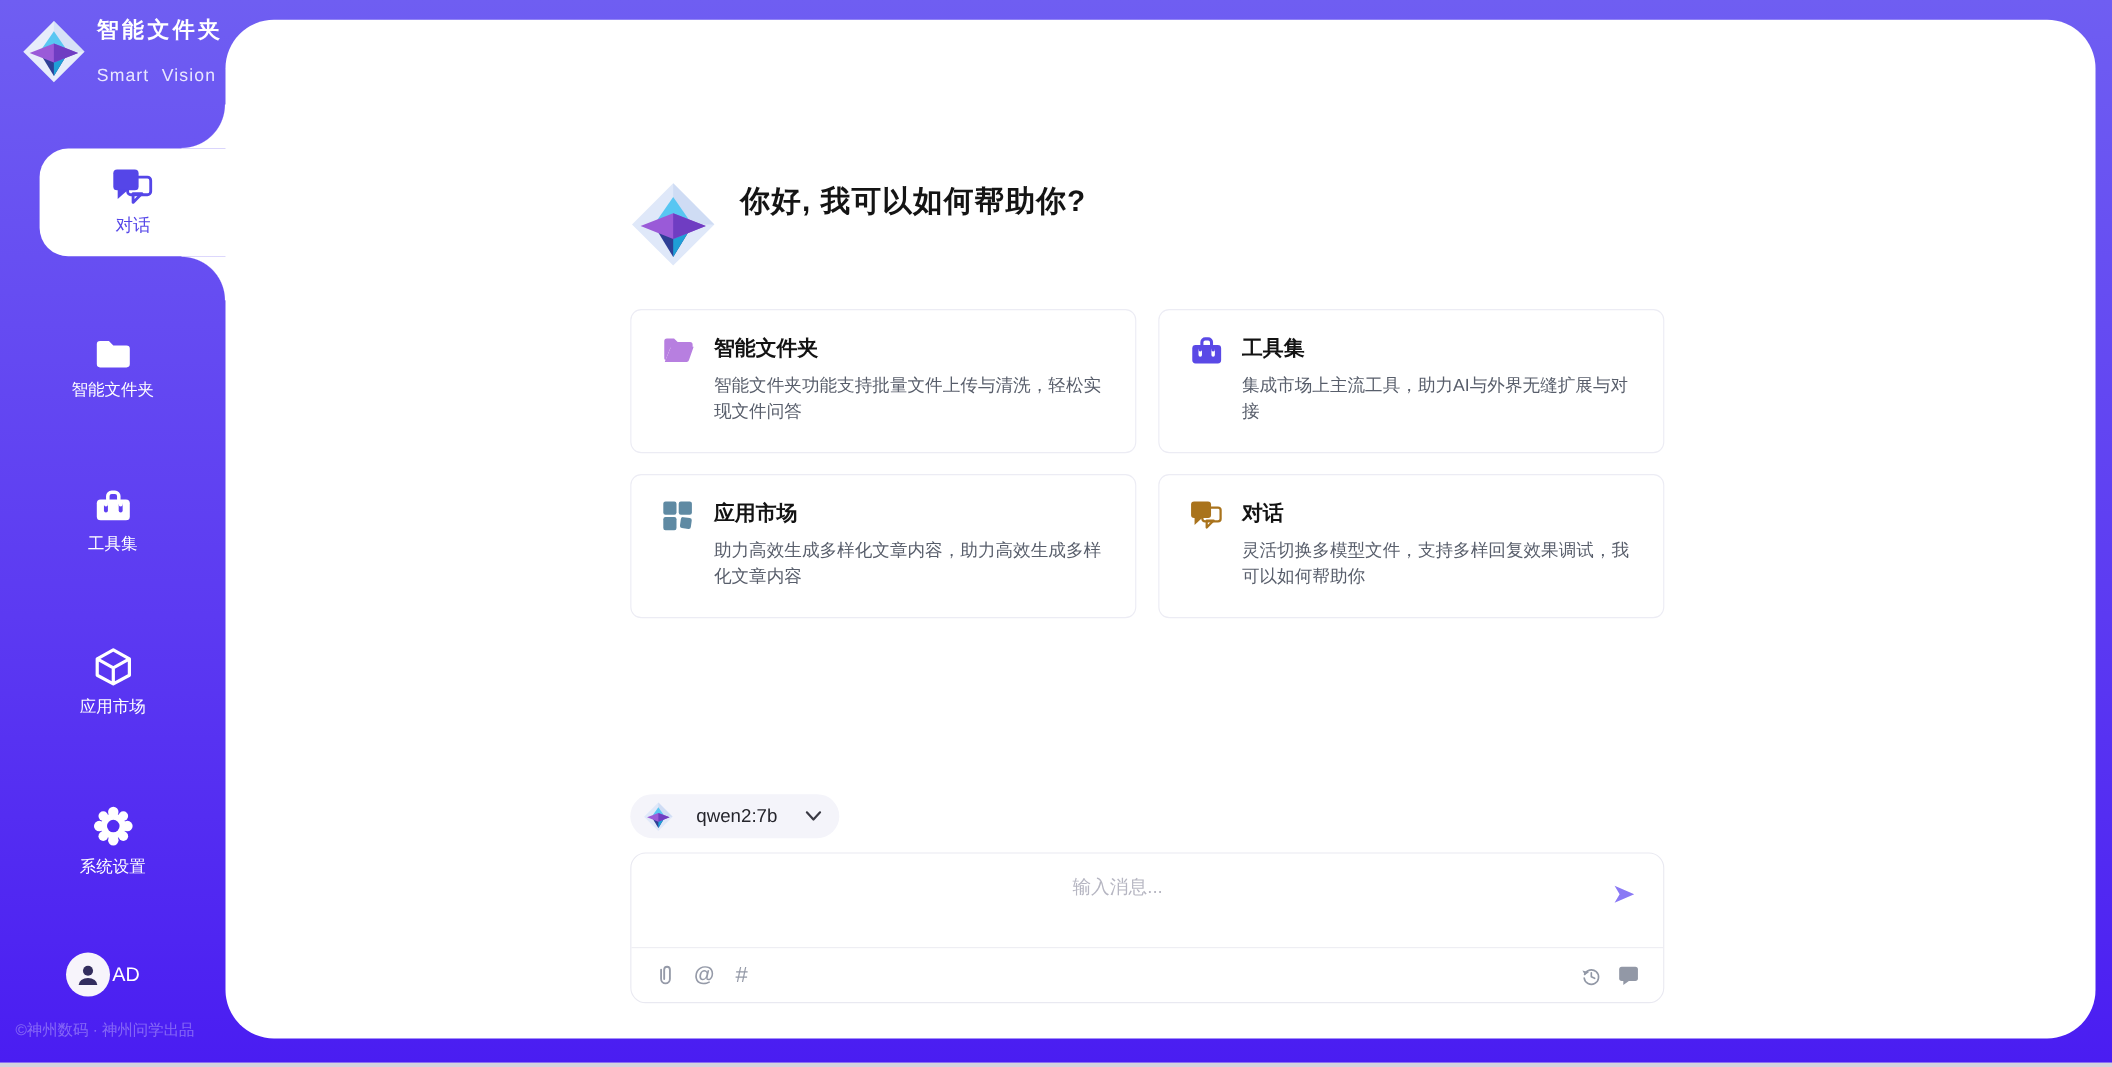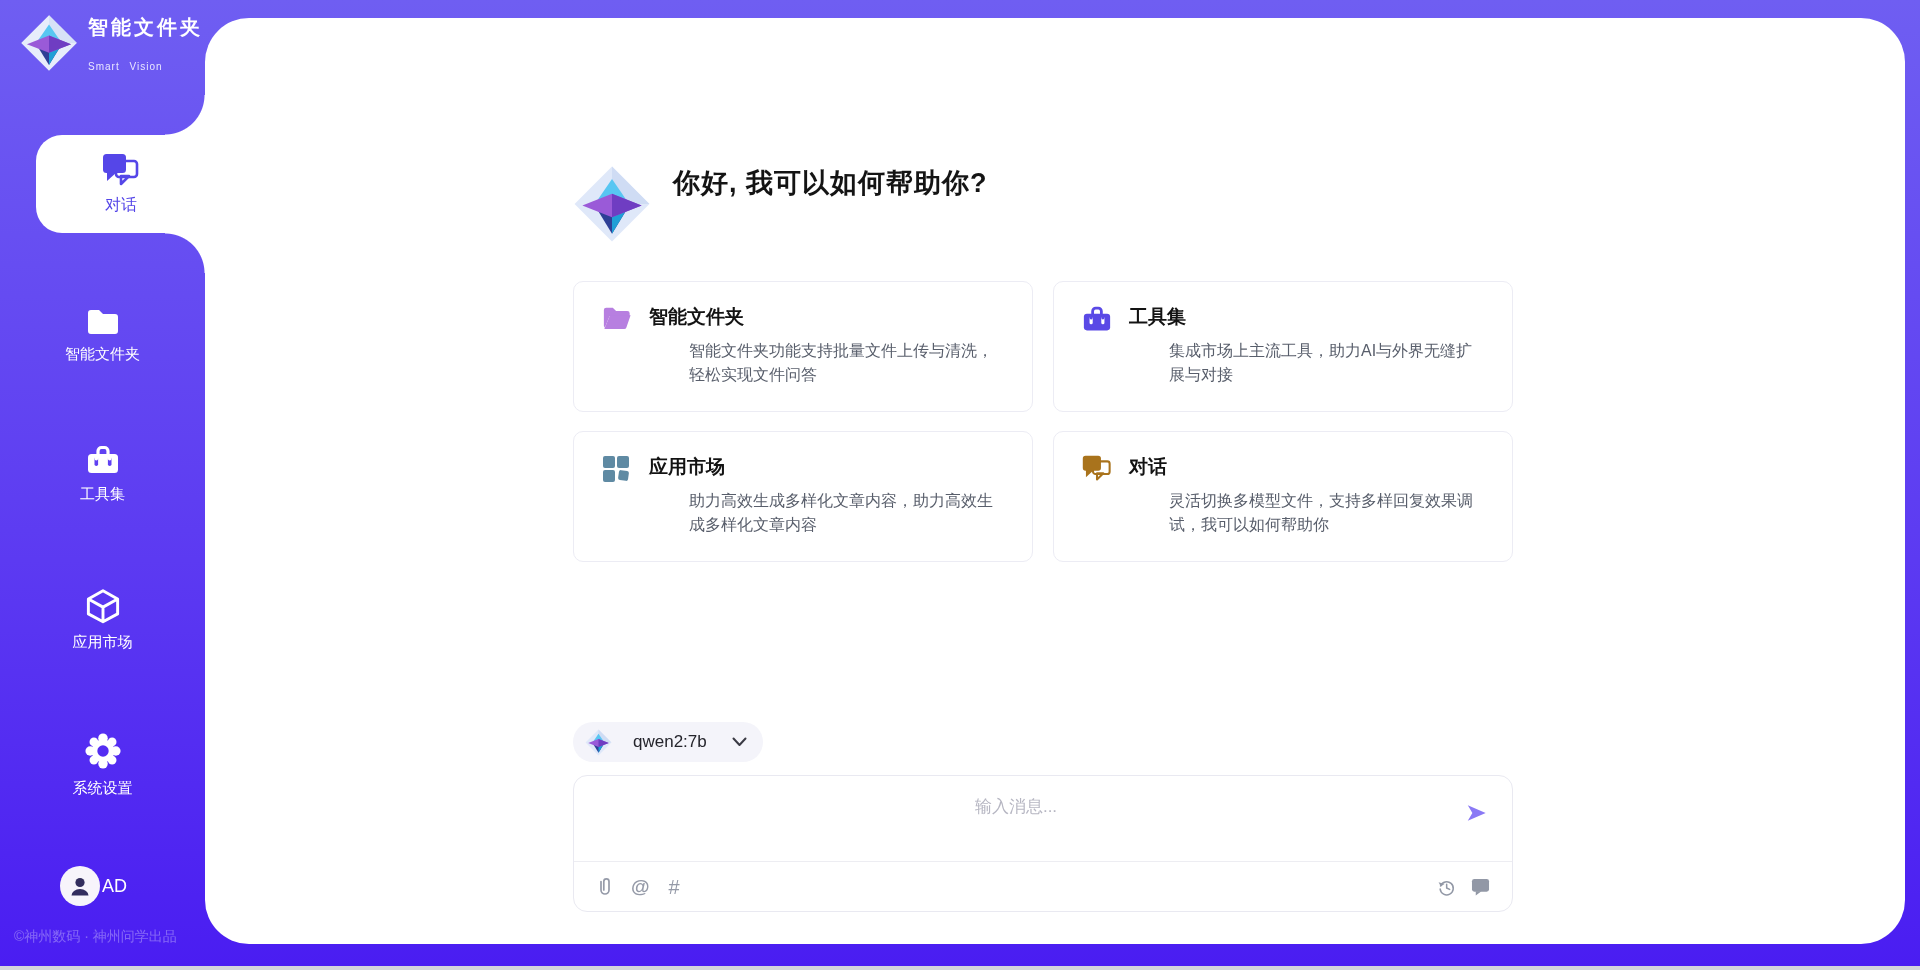--- a/index.html
+++ b/index.html
@@ -11,21 +11,21 @@
   
   .main-panel { position:absolute; left:205px; top:18px; right:15px; bottom:22px;
                 background:#fff; border-radius:44px; overflow:hidden; }
 
   
   .sidebar { position:absolute; left:0; top:0; width:205px; height:100%; }
 
   .brand { position:absolute; left:20px; top:14px; display:flex; align-items:center; gap:10px; }
   .brand-logo { width:58px; height:58px; }
   .brand-name { color:#fff; font-size:20px; font-weight:bold; letter-spacing:3px; }
-  .brand-sub { color:#e9e7ff; font-size:10px; letter-spacing:1px; word-spacing:6px; margin-top:20px; }
+  .brand-sub { color:#e9e7ff; font-size:16px; letter-spacing:1px; word-spacing:6px; margin-top:20px; }
 
   .nav-tab { position:absolute; left:36px; top:135px; width:170px; height:98px;
              background:#fff; border-radius:26px 0 0 26px;
              display:flex; flex-direction:column; align-items:center; justify-content:center;
              gap:8px; color:#5546e8; cursor:pointer; }
   .notch { position:absolute; left:165px; width:41px; height:40px; }
   .notch-top { top:95px;  background:radial-gradient(circle 40px at 0 0,    rgba(0,0,0,0) 39px, #fff 40px); }
   .notch-bot { top:233px; background:radial-gradient(circle 40px at 0 100%, rgba(0,0,0,0) 39px, #fff 40px); }
   .nav-tab .nav-label { font-size:16px; }
 
@@ -46,21 +46,21 @@
 
   .greeting { margin-top:147px; display:flex; align-items:flex-start; gap:22px; }
   .greeting-logo { width:78px; height:78px; }
   .greeting-title { font-size:27px; font-weight:bold; color:#141414; letter-spacing:1px; }
 
   .cards { margin-top:38px; display:grid; grid-template-columns:460px 460px; gap:19px 20px; }
   .card { width:460px; height:131px; background:#fff; border:1px solid #ececf4; border-radius:10px;
           padding:22px 26px 0 28px; display:flex; gap:15px; cursor:pointer; }
   .card-icon { width:32px; flex:0 0 32px; padding-top:1px; }
   .card-title { font-size:19px; font-weight:bold; color:#131313; }
-  .card-desc { margin-top:9px; font-size:16px; color:#585e6b; line-height:1.5;margin-left:40px; }
+  .card-desc { margin-top:9px; font-size:16px; color:#585e6b; line-height:1.5; }
 
   .model-row { margin-top:160px; }
   .model-pill { display:inline-flex; align-items:center; gap:21px; height:40px;
                 padding:0 16px 0 12px; background:#f4f4fa; border-radius:21px; cursor:pointer; }
   .model-pill .mini-logo { width:27px; height:27px; }
   .model-name { font-size:17px; color:#25252c; }
   .model-chevron { color:#3a3a44; margin-left:4px; display:flex; }
 
   .composer { margin-top:13px; position:relative; width:940px; height:137px;
               background:#fff; border:1px solid #e9e9f1; border-radius:14px; }

